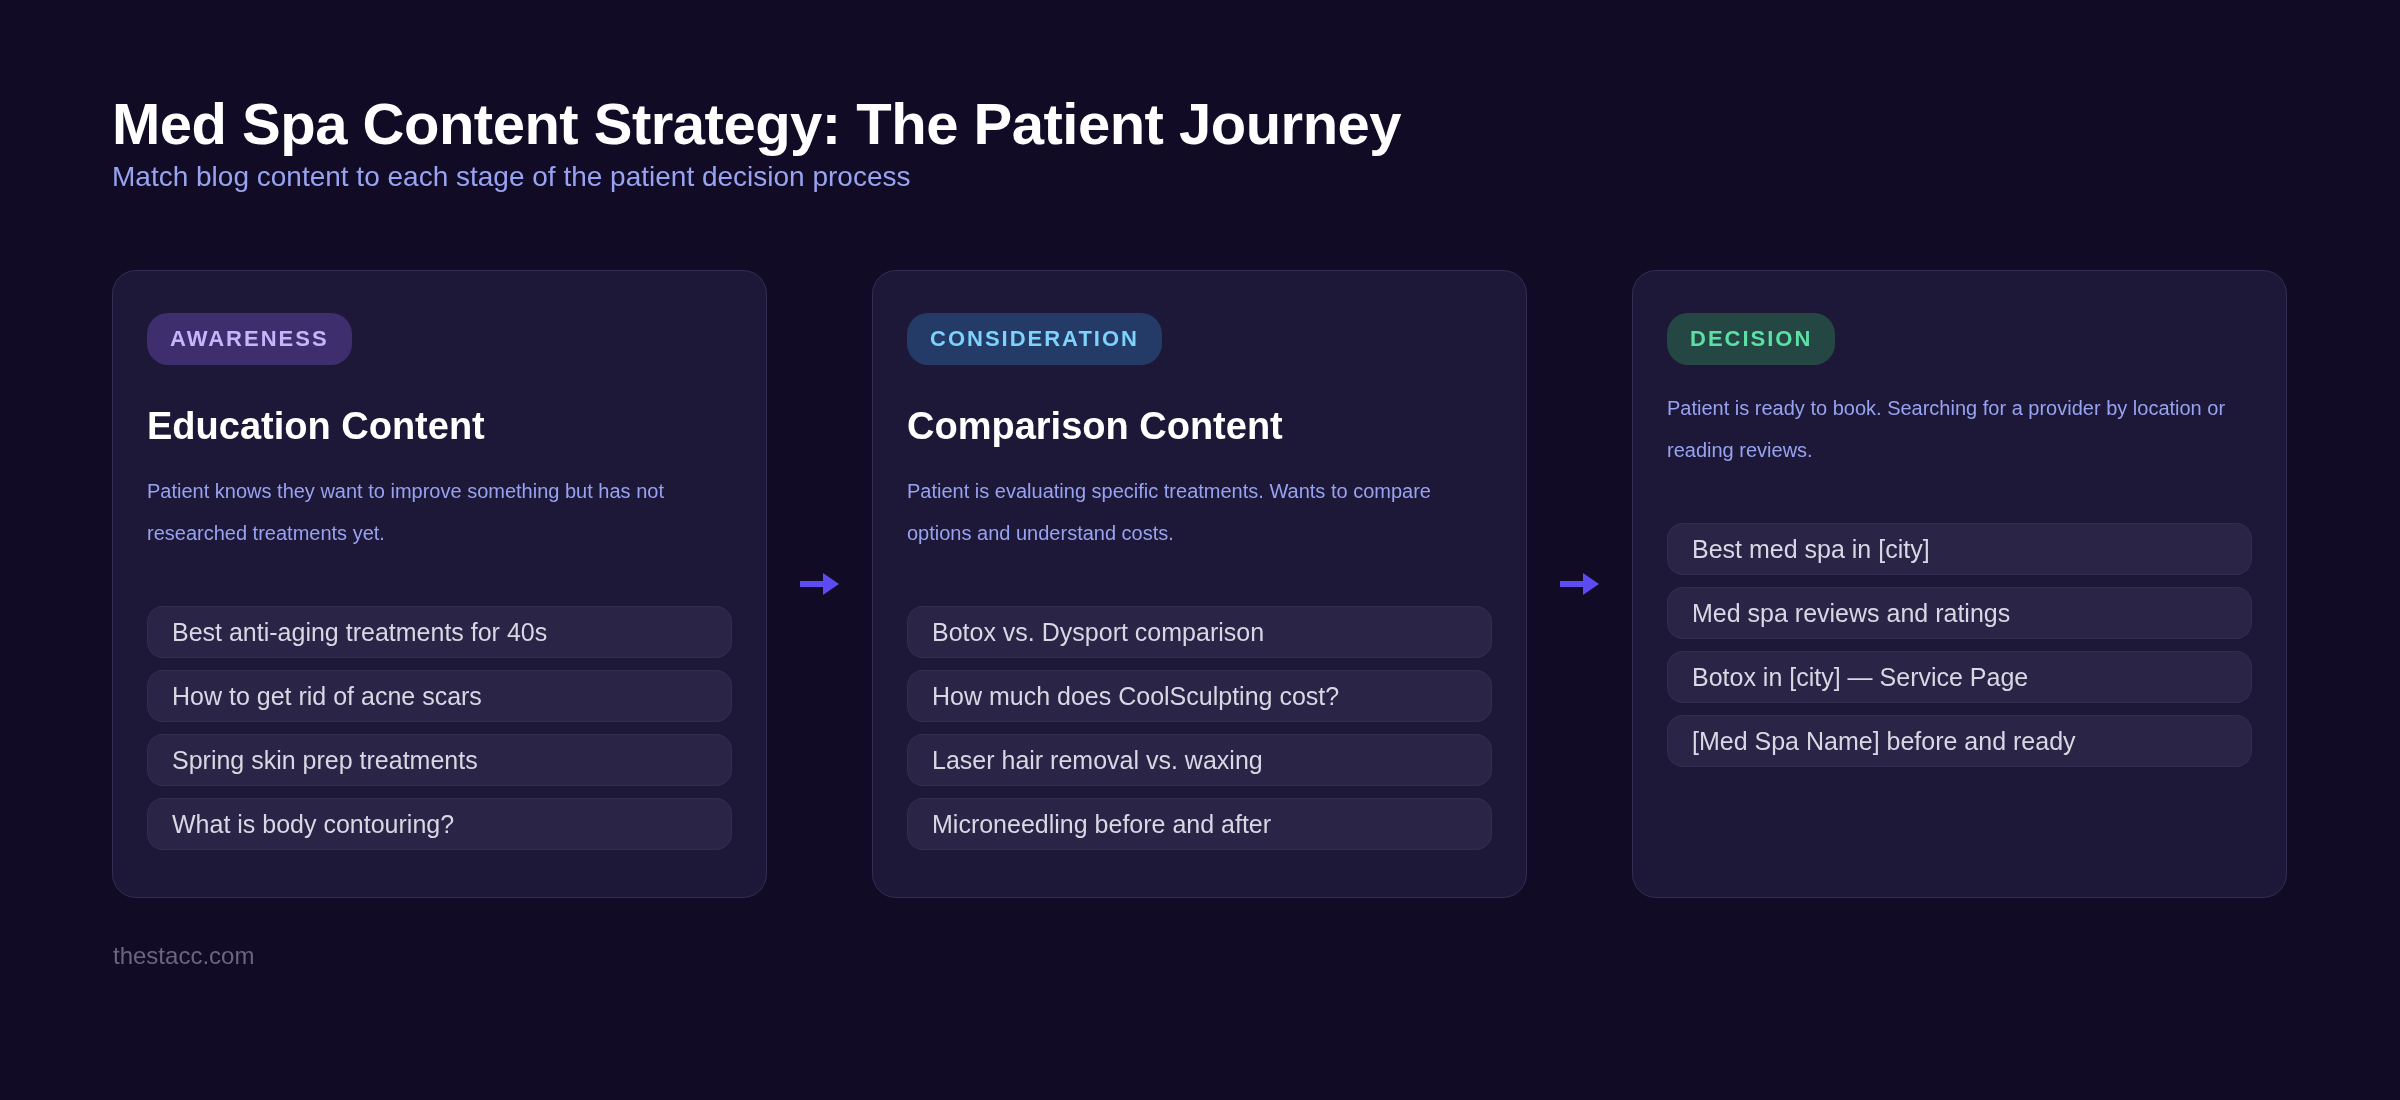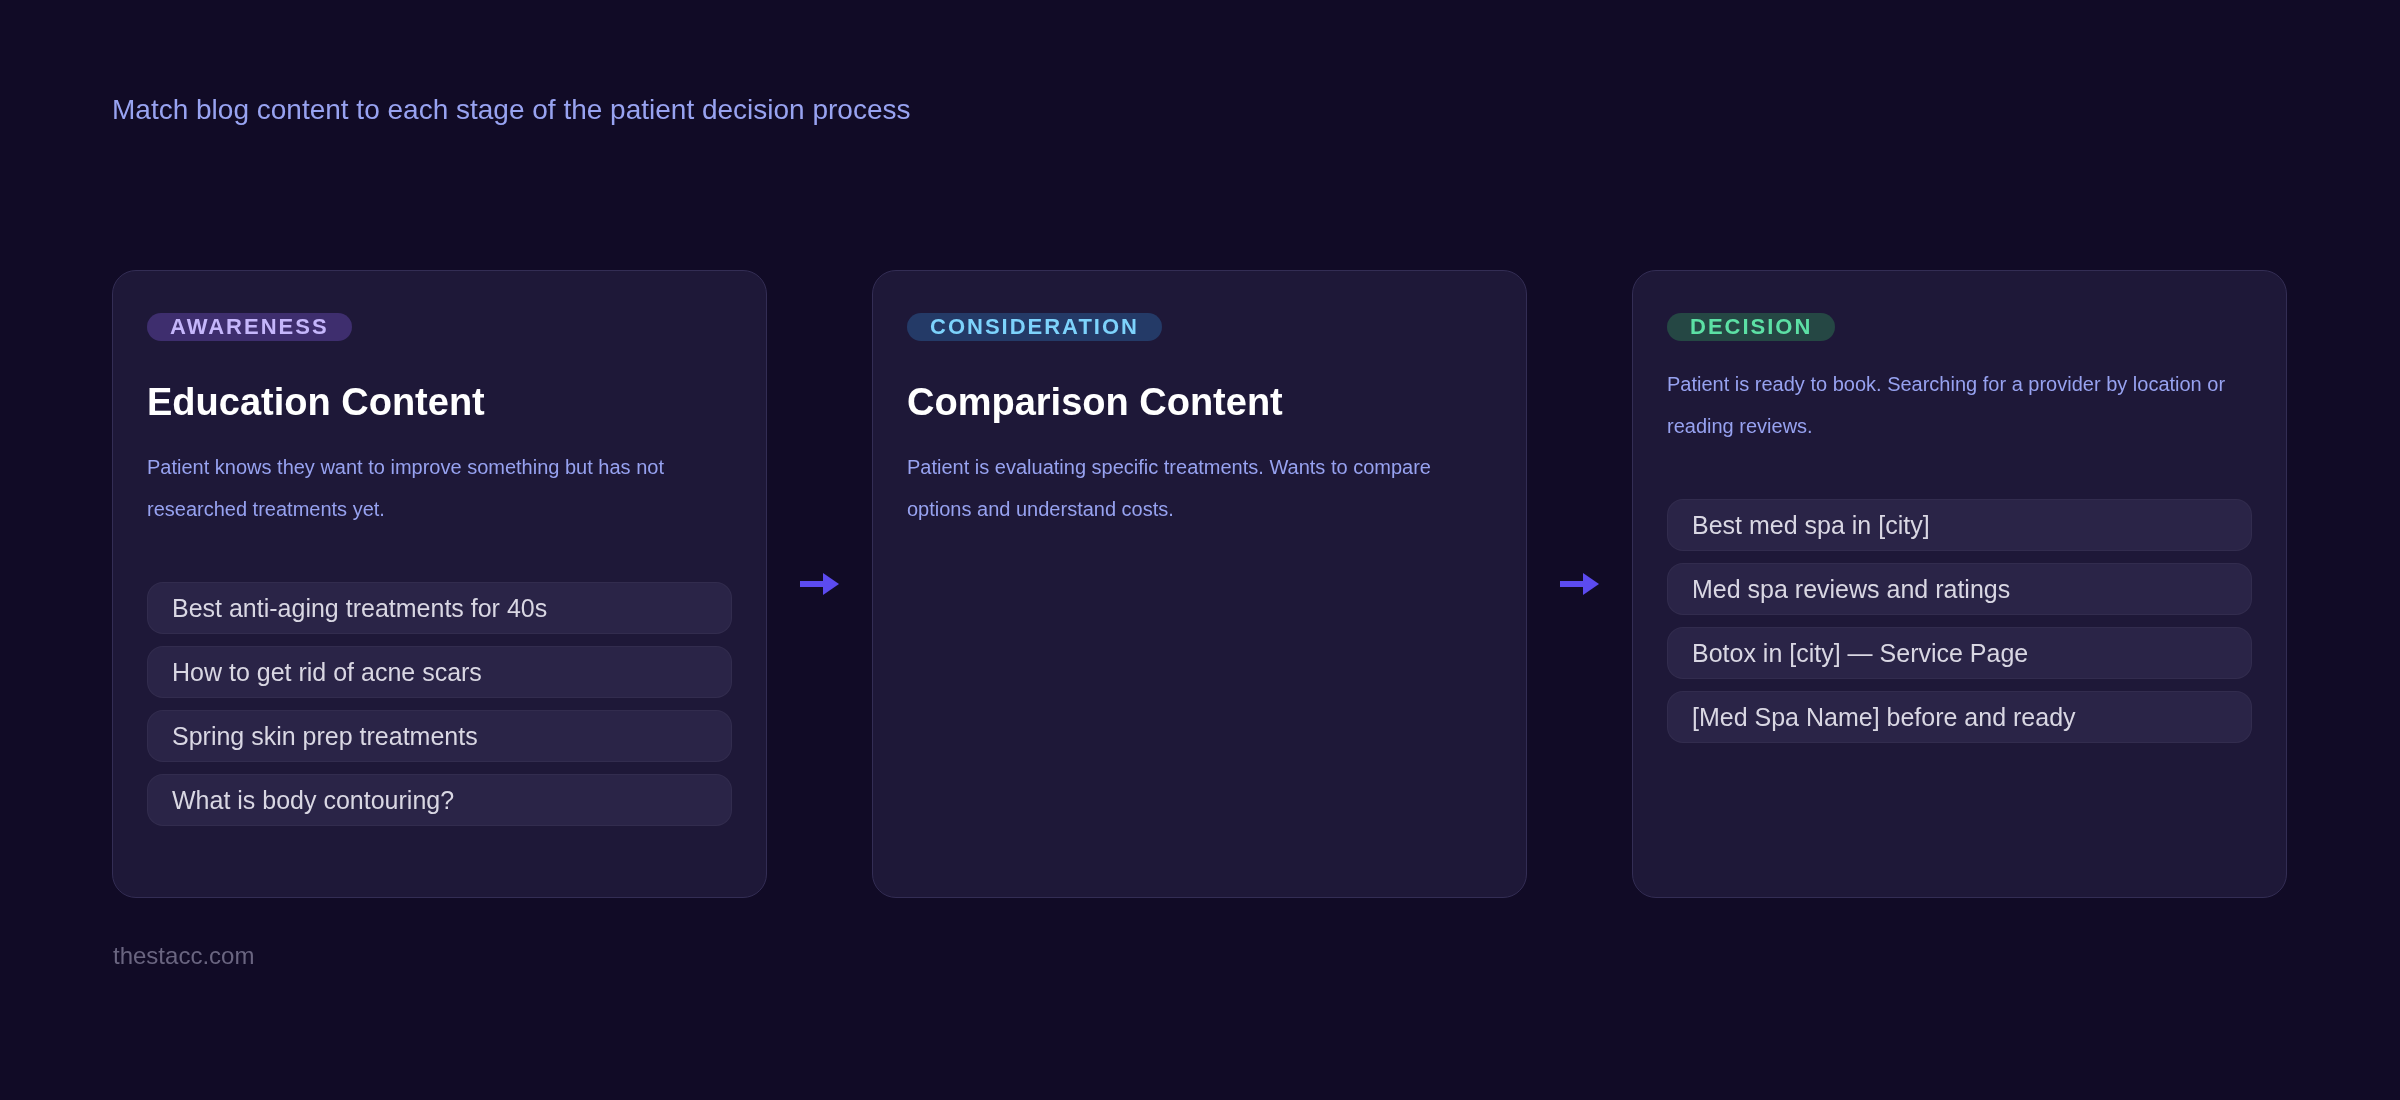--- a/index.html
+++ b/index.html
@@ -38,21 +38,21 @@
     padding:42px 34px;
   }
   .arrow-gap {
     width:105px;
     display:flex;
     align-items:center;
     justify-content:center;
   }
   .stage-badge {
     display:inline-block;
-    padding:1px 23px;
+    padding:13px 23px;
     border-radius:21px;
     font-size:22px;
     font-weight:700;
     letter-spacing:2px;
   }
   .stage-title {
     margin-top:40px;
     font-size:38px;
     font-weight:700;
     color:#ffffff;
@@ -84,20 +84,21 @@
     top:942px;
     font-size:24px;
     color:#6a6580;
   }
   .arrow-icon { display:block; }
 </style>
 </head>
 <body>
 
 <div class="header">
+  <div class="page-title">Med Spa Content Strategy: The Patient Journey</div>
   <div class="page-subtitle">Match blog content to each stage of the patient decision process</div>
 </div>
 
 <div class="cards-row">
 
   <div class="stage-card">
     <span class="stage-badge" style="background: rgb(62, 46, 110); color: rgb(197, 182, 251);">AWARENESS</span>
     <div class="stage-title">Education Content</div>
     <div class="stage-desc">Patient knows they want to improve something but has not researched treatments yet.</div>
     <div class="idea-list">
@@ -112,20 +113,26 @@
     <svg class="arrow-icon arrow-fill" width="40" height="28" viewBox="0 0 40 28" style="fill: rgb(92, 75, 240);">
       <rect x="0" y="11" width="24" height="6"></rect>
       <polygon points="23,3 39,14 23,25"></polygon>
     </svg>
   </div>
 
   <div class="stage-card">
     <span class="stage-badge" style="background: rgb(36, 58, 103); color: #7dd3fc;">CONSIDERATION</span>
     <div class="stage-title">Comparison Content</div>
     <div class="stage-desc">Patient is evaluating specific treatments. Wants to compare options and understand costs.</div>
+    <div class="idea-list">
+      <div class="idea-item">Botox vs. Dysport comparison</div>
+      <div class="idea-item">How much does CoolSculpting cost?</div>
+      <div class="idea-item">Laser hair removal vs. waxing</div>
+      <div class="idea-item">Microneedling before and after</div>
+    </div>
   </div>
 
   <div class="arrow-gap">
     <svg class="arrow-icon arrow-fill" width="40" height="28" viewBox="0 0 40 28" style="fill: rgb(92, 75, 240);">
       <rect x="0" y="11" width="24" height="6"></rect>
       <polygon points="23,3 39,14 23,25"></polygon>
     </svg>
   </div>
 
   <div class="stage-card">

